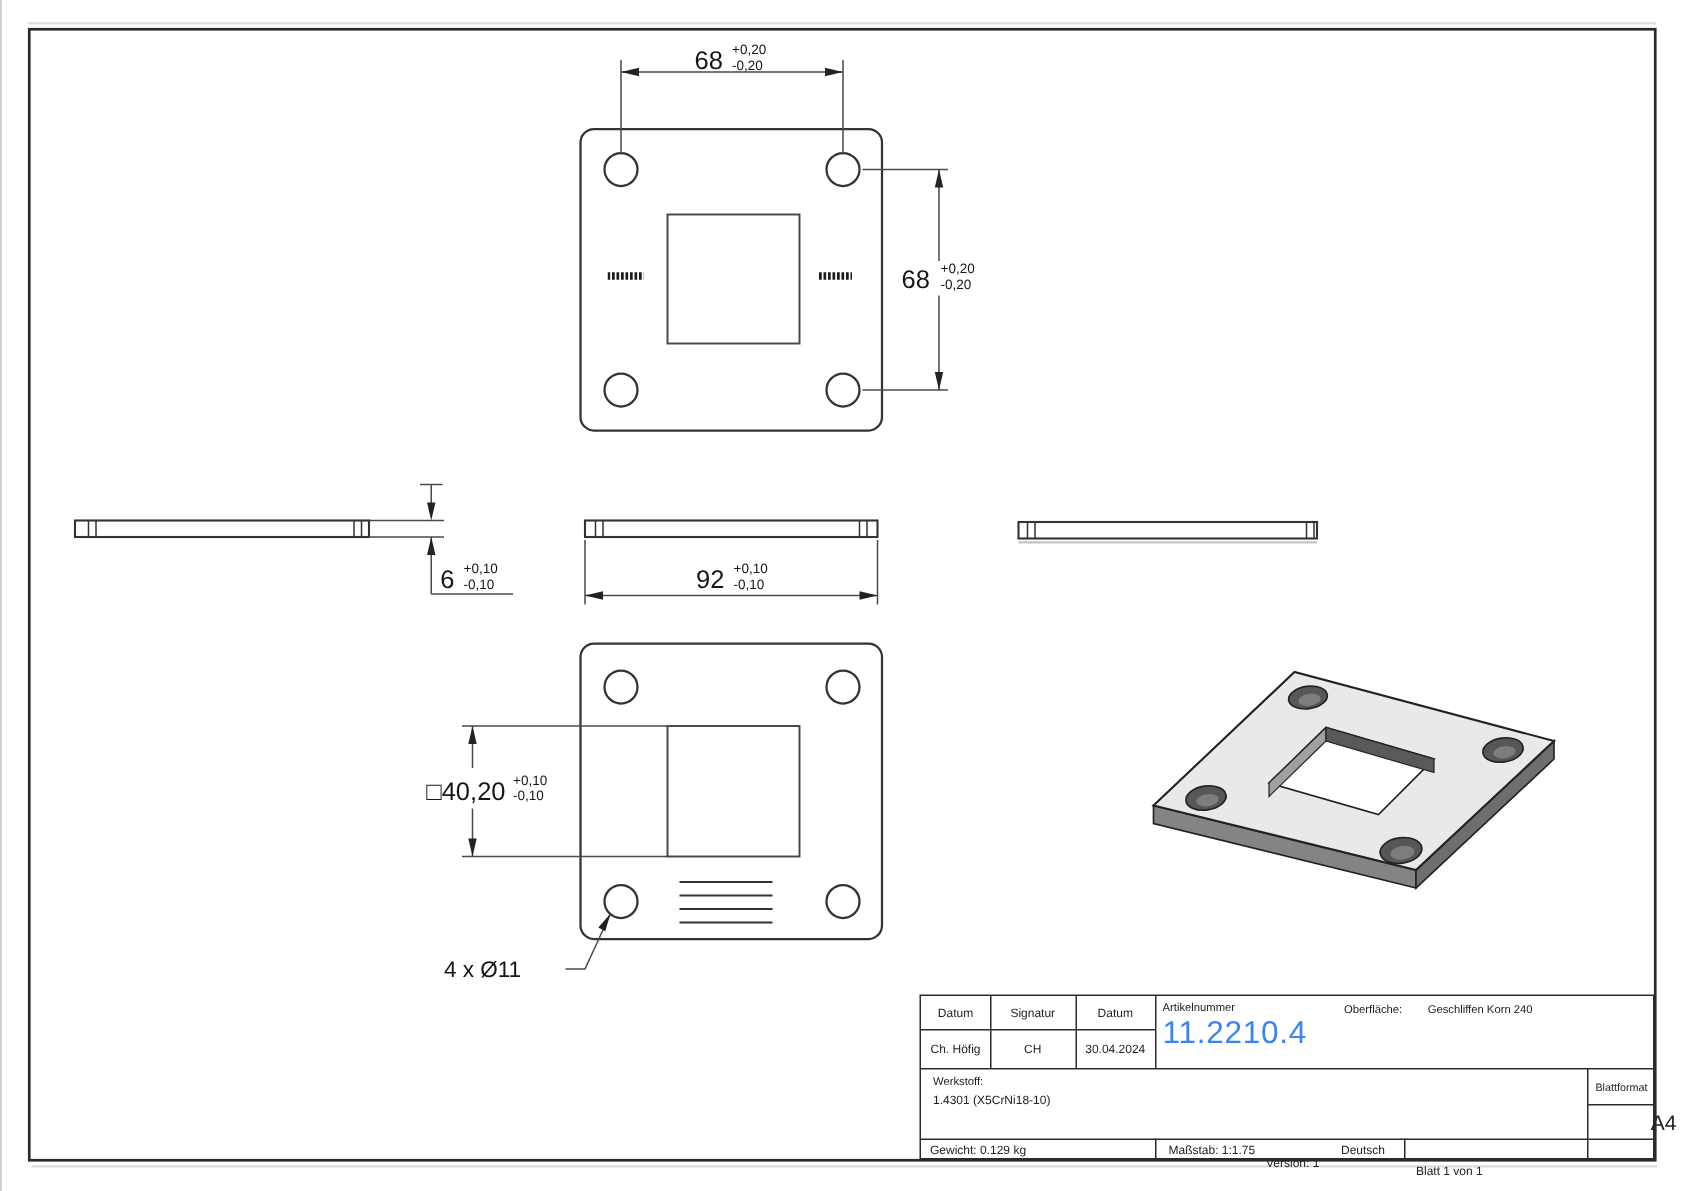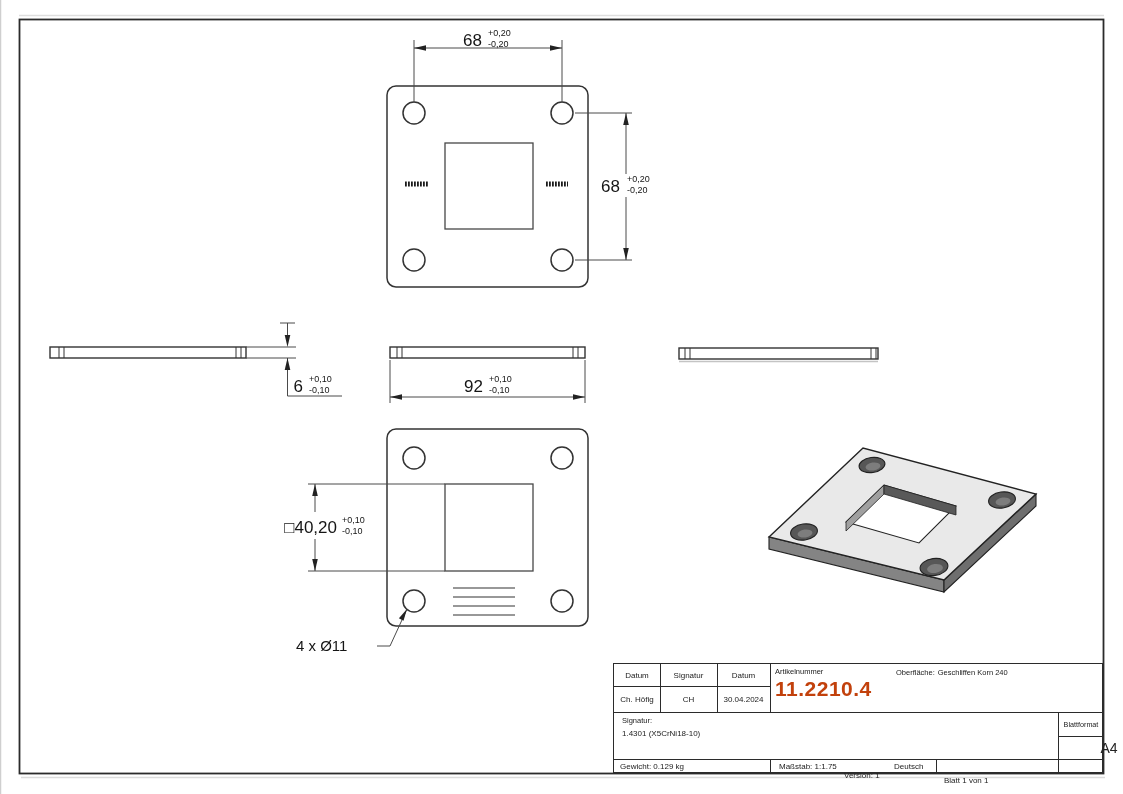--- a/index.html
+++ b/index.html
@@ -13,22 +13,22 @@
   
   .tb{position:absolute;left:613px;top:663px;width:490px;height:110px;
       border:1.5px solid #2b2b2b;box-sizing:border-box;font-size:8px;}
   .tb .vl,.tb .hl{position:absolute;background:#2b2b2b;}
   .tb .vl{width:1.2px;}
   .tb .hl{height:1.2px;}
   .cell{position:absolute;display:flex;align-items:center;justify-content:center;
         white-space:nowrap;color:#222;}
   .cell.left{justify-content:flex-start;text-align:center;}
   .art-label{position:absolute;font-size:7.5px;color:#222;white-space:nowrap;}
-  .art-number{position:absolute;font-size:21px;font-weight:700;letter-spacing:.5px;color:#c2410c;white-space:nowrap;}
-  .surface{position:absolute;font-size:7.5px;display:flex;gap:3px;white-space:nowrap;}
+  .art-number{position:absolute;font-size:21px;font-weight:400;letter-spacing:.5px;color:#3b82f6;white-space:nowrap;}
+  .surface{position:absolute;font-size:7.5px;display:flex;gap:17px;white-space:nowrap;}
   .blatt-label{font-size:7.2px;}
   .blatt-a4{font-size:14px;padding-left:28px;}
 </style>
 </head>
 <body>
 
 <div class="canvas">
 
 <svg width="1123" height="794" viewBox="0 0 1123 794">
   <defs>
@@ -167,21 +167,21 @@
   <div class="cell" style="left:46px;top:22px;width:57px;height:26px">CH</div>
   <div class="cell" style="left:103px;top:22px;width:53px;height:26px">30.04.2024</div>
 
   <div class="art-label" style="left:161px;top:3px">Artikelnummer</div>
   <div class="art-number" style="left:161px;top:13px">11.2210.4</div>
   <div class="surface" style="left:282px;top:4px">
     <span>Oberfläche:</span>
     <span>Geschliffen Korn 240</span>
   </div>
 
-  <div class="art-label" style="left:8px;top:52px">Signatur:</div>
+  <div class="art-label" style="left:8px;top:52px">Werkstoff:</div>
   <div class="cell left" style="left:8px;top:63px;width:200px;height:13px">1.4301 (X5CrNi18-10)</div>
 
   <div class="cell blatt-label" style="left:444px;top:48px;width:46px;height:24px">Blattformat</div>
   <div class="cell blatt-a4" style="left:444px;top:72px;width:46px;height:23px">A4</div>
 
   <div class="cell left" style="left:6px;top:95px;width:148px;height:15px">Gewicht: 0.129 kg</div>
   <div class="cell left" style="left:165px;top:95px;width:64px;height:15px">Maßstab: 1:1.75</div>
   <div class="cell left" style="left:230px;top:95px;width:48px;height:32px">Version: 1</div>
   <div class="cell left" style="left:280px;top:95px;width:40px;height:15px">Deutsch</div>
   <div class="cell left" style="left:330px;top:109px;width:80px;height:15px">Blatt 1 von 1</div>

